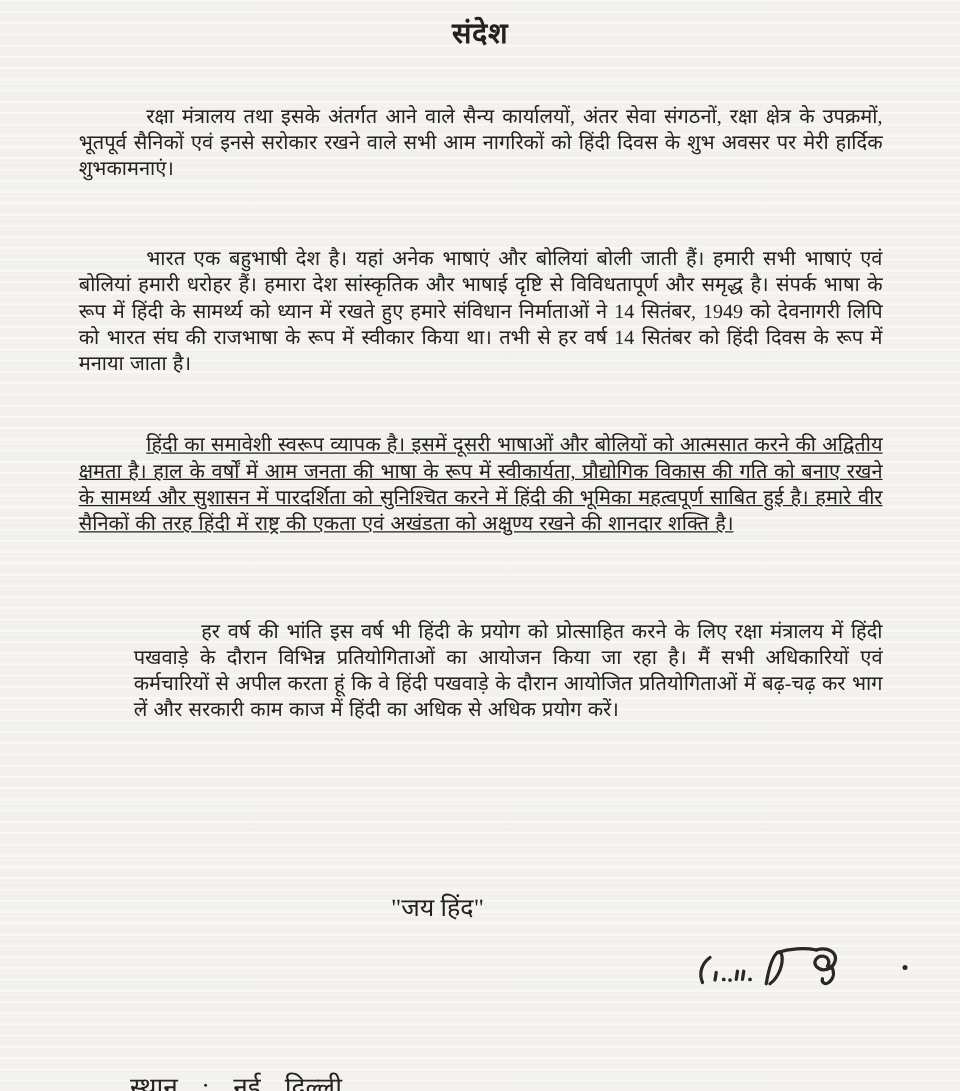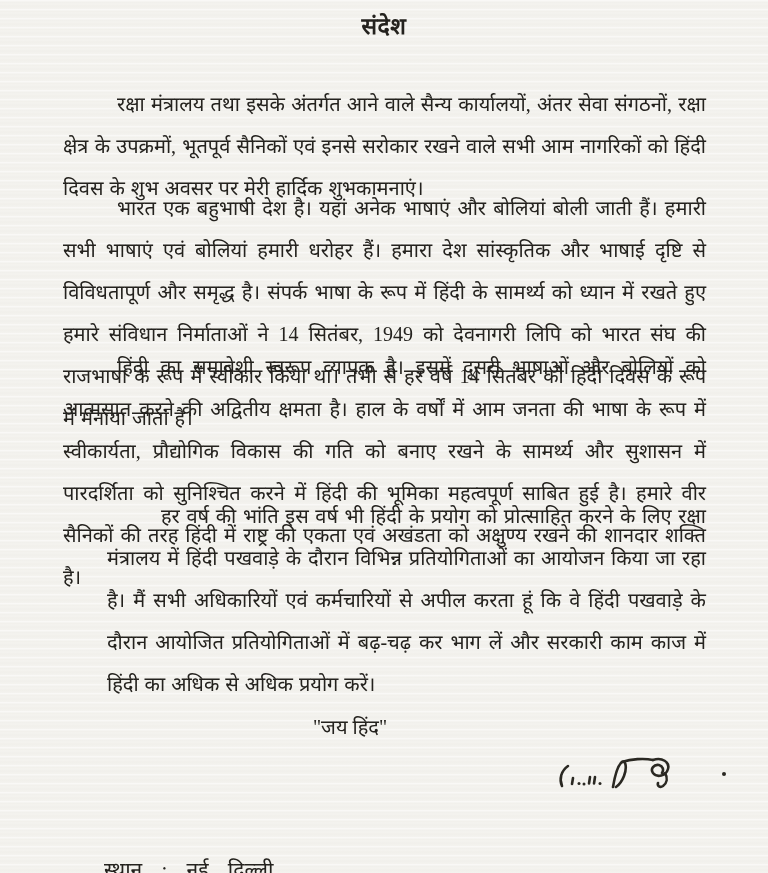--- a/index.html
+++ b/index.html
@@ -26,28 +26,28 @@
   }
   .title{
     position:absolute; top:12px; left:0; right:0;
     margin:0; text-align:center;
     font-size:23px; font-weight:bold; line-height:30px;
     letter-spacing:.5px;
   }
   .para{
     position:absolute; left:63px; right:62px;
     margin:0;
-    font-size:20px; line-height:42px;
+    font-size:16px; line-height:21px;
     text-align:justify;
     text-indent:54px;
     word-spacing:1px;
   }
   .p1{top:83px;}
-  .p2{top:187px;font-family:Liberation Serif, serif;}
-  .p3{top:346px;}
+  .p2{top:197px;font-family:Liberation Serif, serif;}
+  .p3{top:346px;text-decoration:underline;}
   .p4{top:495px;margin-left:44px;}
   .p5{top:656px; text-align:left;}
   .slogan{
     position:absolute; top:712px; left:0; right:0;
     text-align:center;
     transform:translateX(-34px);
     font-size:20px; line-height:30px;
   }
   .signature{
     position:absolute; top:757px; left:556px;

